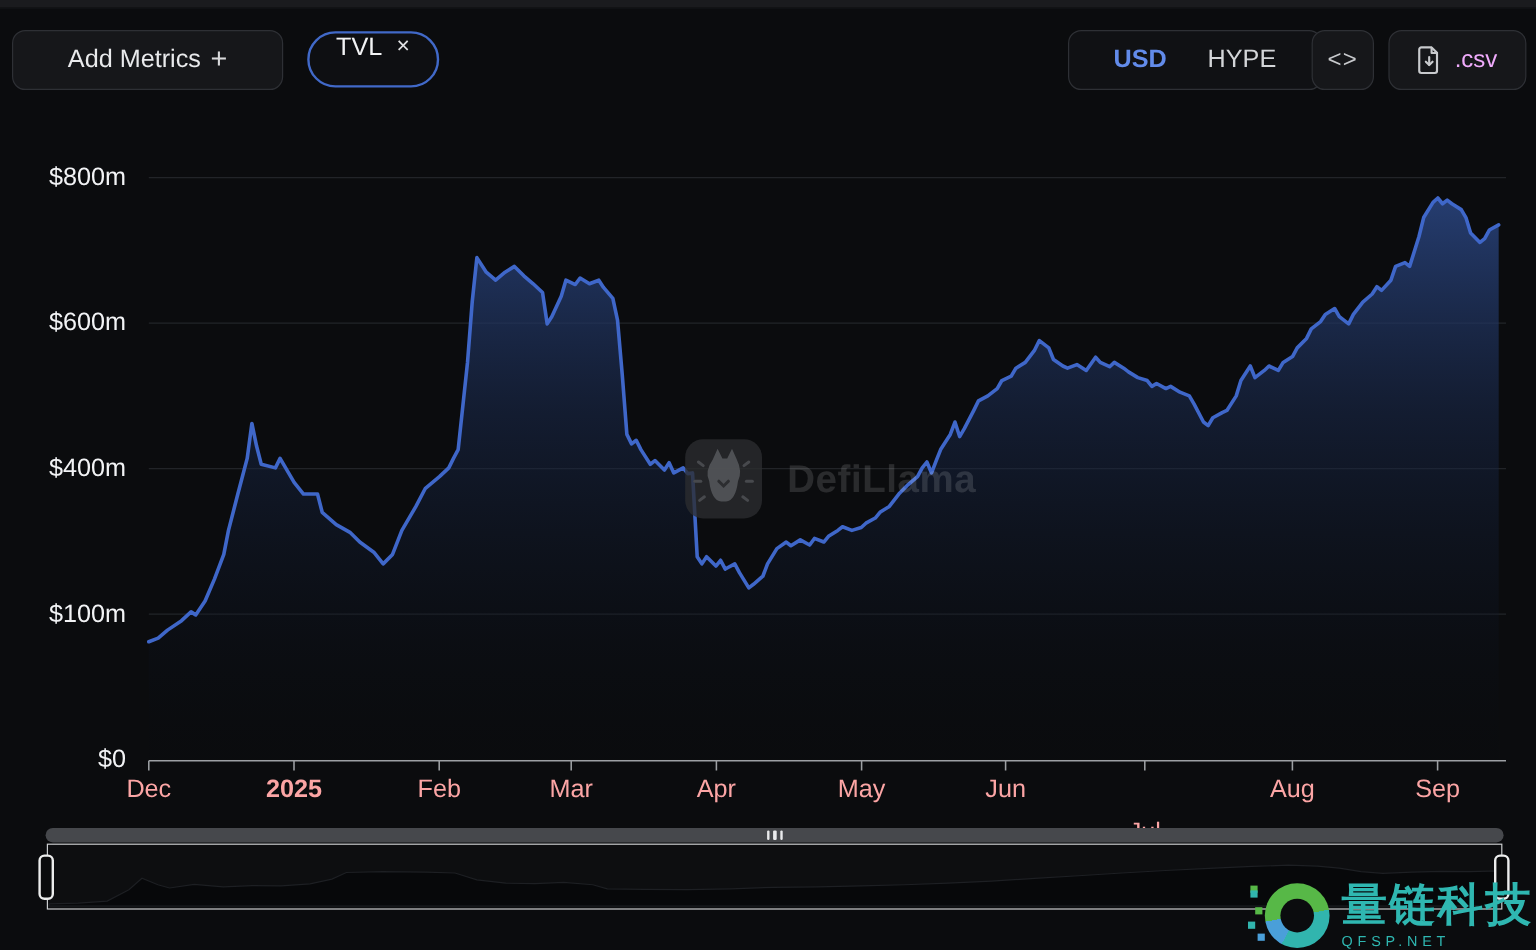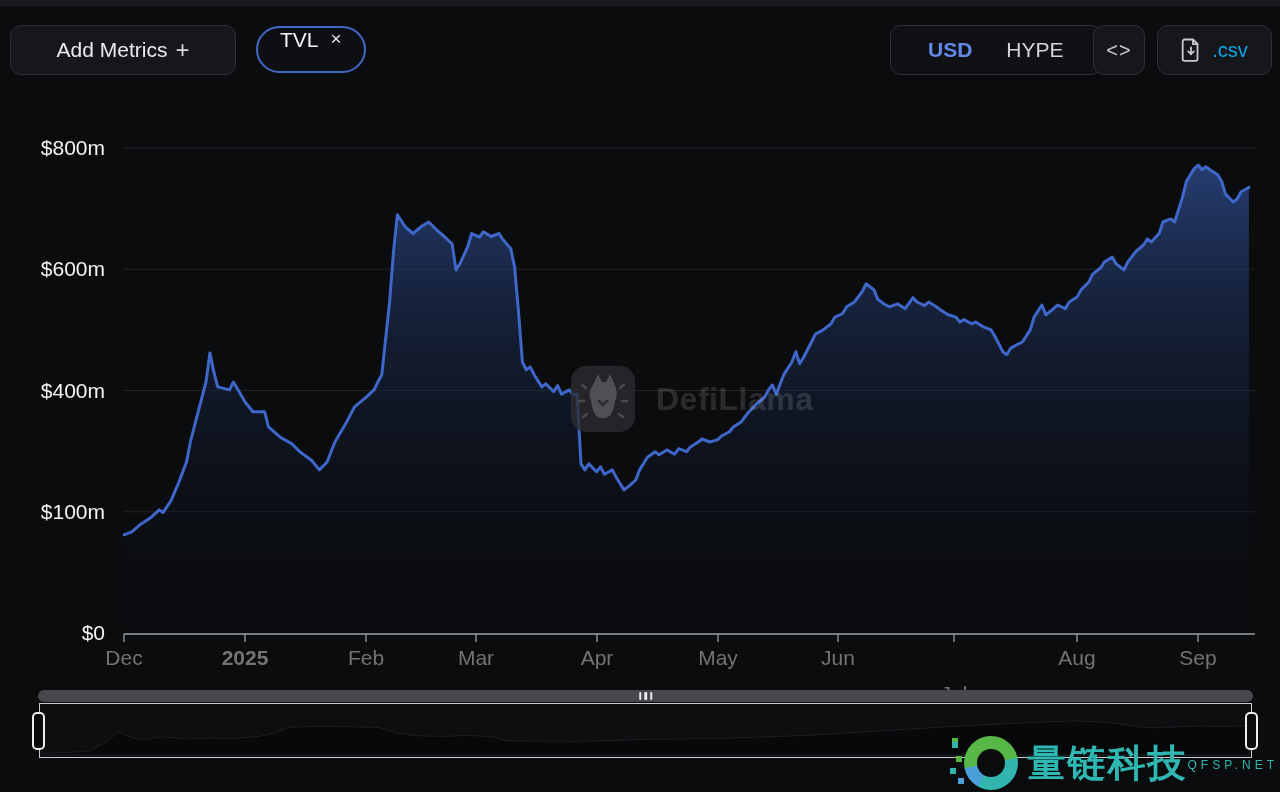--- a/index.html
+++ b/index.html
@@ -17,27 +17,27 @@
   .chip{position:absolute;left:256px;top:26px;height:47px;box-sizing:border-box;display:inline-flex;
     align-items:flex-start;gap:12px;padding:0 22px;background:#0e0f12;border:2.5px solid #4169c8;
     border-radius:24px;color:#f2f3f5;font-size:21px;cursor:pointer;}
   .chip .x{font-size:19px;color:#e2e3e5;}
   .cur-toggle{position:absolute;left:890px;top:25px;height:50px;box-sizing:border-box;display:inline-flex;
     align-items:center;background:#101114;border:1px solid #2e3035;border-radius:11px;padding:0 20px;}
   .cur-opt{padding:0 17px;font-size:21px;cursor:pointer;}
   .cur-opt.active{color:#628bea;font-weight:700;}
   .cur-opt.inactive{color:#d3d5d8;font-weight:400;}
   .code-btn{position:absolute;left:1093px;top:25px;width:52px;padding:0;font-size:20px;color:#c8cacd;letter-spacing:1px;}
-  .csv-btn{position:absolute;left:1157px;top:25px;width:115px;gap:11px;color:#0ea5e9;font-size:20px;}
+  .csv-btn{position:absolute;left:1157px;top:25px;width:115px;gap:11px;color:#f0abfc;font-size:20px;}
 
   
   .chartwrap{position:absolute;left:0;top:12px;width:1012px;height:792px;}
   svg.main{position:absolute;left:0;top:0;}
   .ylabel{position:absolute;left:10px;width:95px;text-align:right;color:#f2f3f5;font-size:21px;line-height:24px;}
-  .xlabel{position:absolute;width:90px;text-align:center;color:#737373;font-size:21px;top:634px;}
+  .xlabel{position:absolute;width:90px;text-align:center;color:#fca5a5;font-size:21px;top:634px;}
   .xlabel.bold{font-weight:700;}
 
   
   .dl-watermark{position:absolute;left:570px;top:349px;display:flex;align-items:center;gap:20px;pointer-events:none;}
   .dl-text{font-size:32px;font-weight:700;color:rgba(255,255,255,0.13);letter-spacing:.5px;}
 
   
   .scrollbar{position:absolute;left:38px;top:690px;width:1215px;height:12px;background:#46484c;
     border-radius:6px;cursor:pointer;}
   .grip{position:absolute;left:50%;top:2px;transform:translateX(-50%);display:flex;gap:3px;}
@@ -49,21 +49,21 @@
   .handle.left{left:32px;}
   .handle.right{left:1245px;}
 
   
   .site-wm{position:absolute;right:2px;bottom:2px;display:flex;align-items:center;gap:10px;z-index:9;pointer-events:none;}
   .wm-logo{position:relative;width:54px;height:54px;border-radius:50%;
     background:conic-gradient(#57b847 0 22%, #31b5ae 22% 58%, #4a9fd9 58% 72%, #57b847 72% 100%);}
   .wm-logo::after{content:"";position:absolute;left:13px;top:13px;width:28px;height:28px;border-radius:50%;background:#0b0c0e;}
   .wm-dots{position:absolute;left:-12px;top:6px;width:6px;height:6px;background:#31b5ae;
     box-shadow:4px 14px 0 #57b847, -2px 26px 0 #31b5ae, 6px 36px 0 #4a9fd9, 0 -4px 0 #57b847;}
-  .wm-txt{display:flex;flex-direction:row;align-items:center;line-height:1;}
+  .wm-txt{display:flex;flex-direction:column;align-items:flex-start;line-height:1;}
   .wm-name{font-size:38px;font-weight:700;color:#2fb7b1;letter-spacing:2px;}
   .wm-domain{font-size:12px;font-weight:400;color:#2fb7b1;letter-spacing:4px;margin-top:4px;}
 </style>
 </head>
 <body>
 
 <div class="stage">
   <div class="topstrip"></div>
 
   <div class="header">

